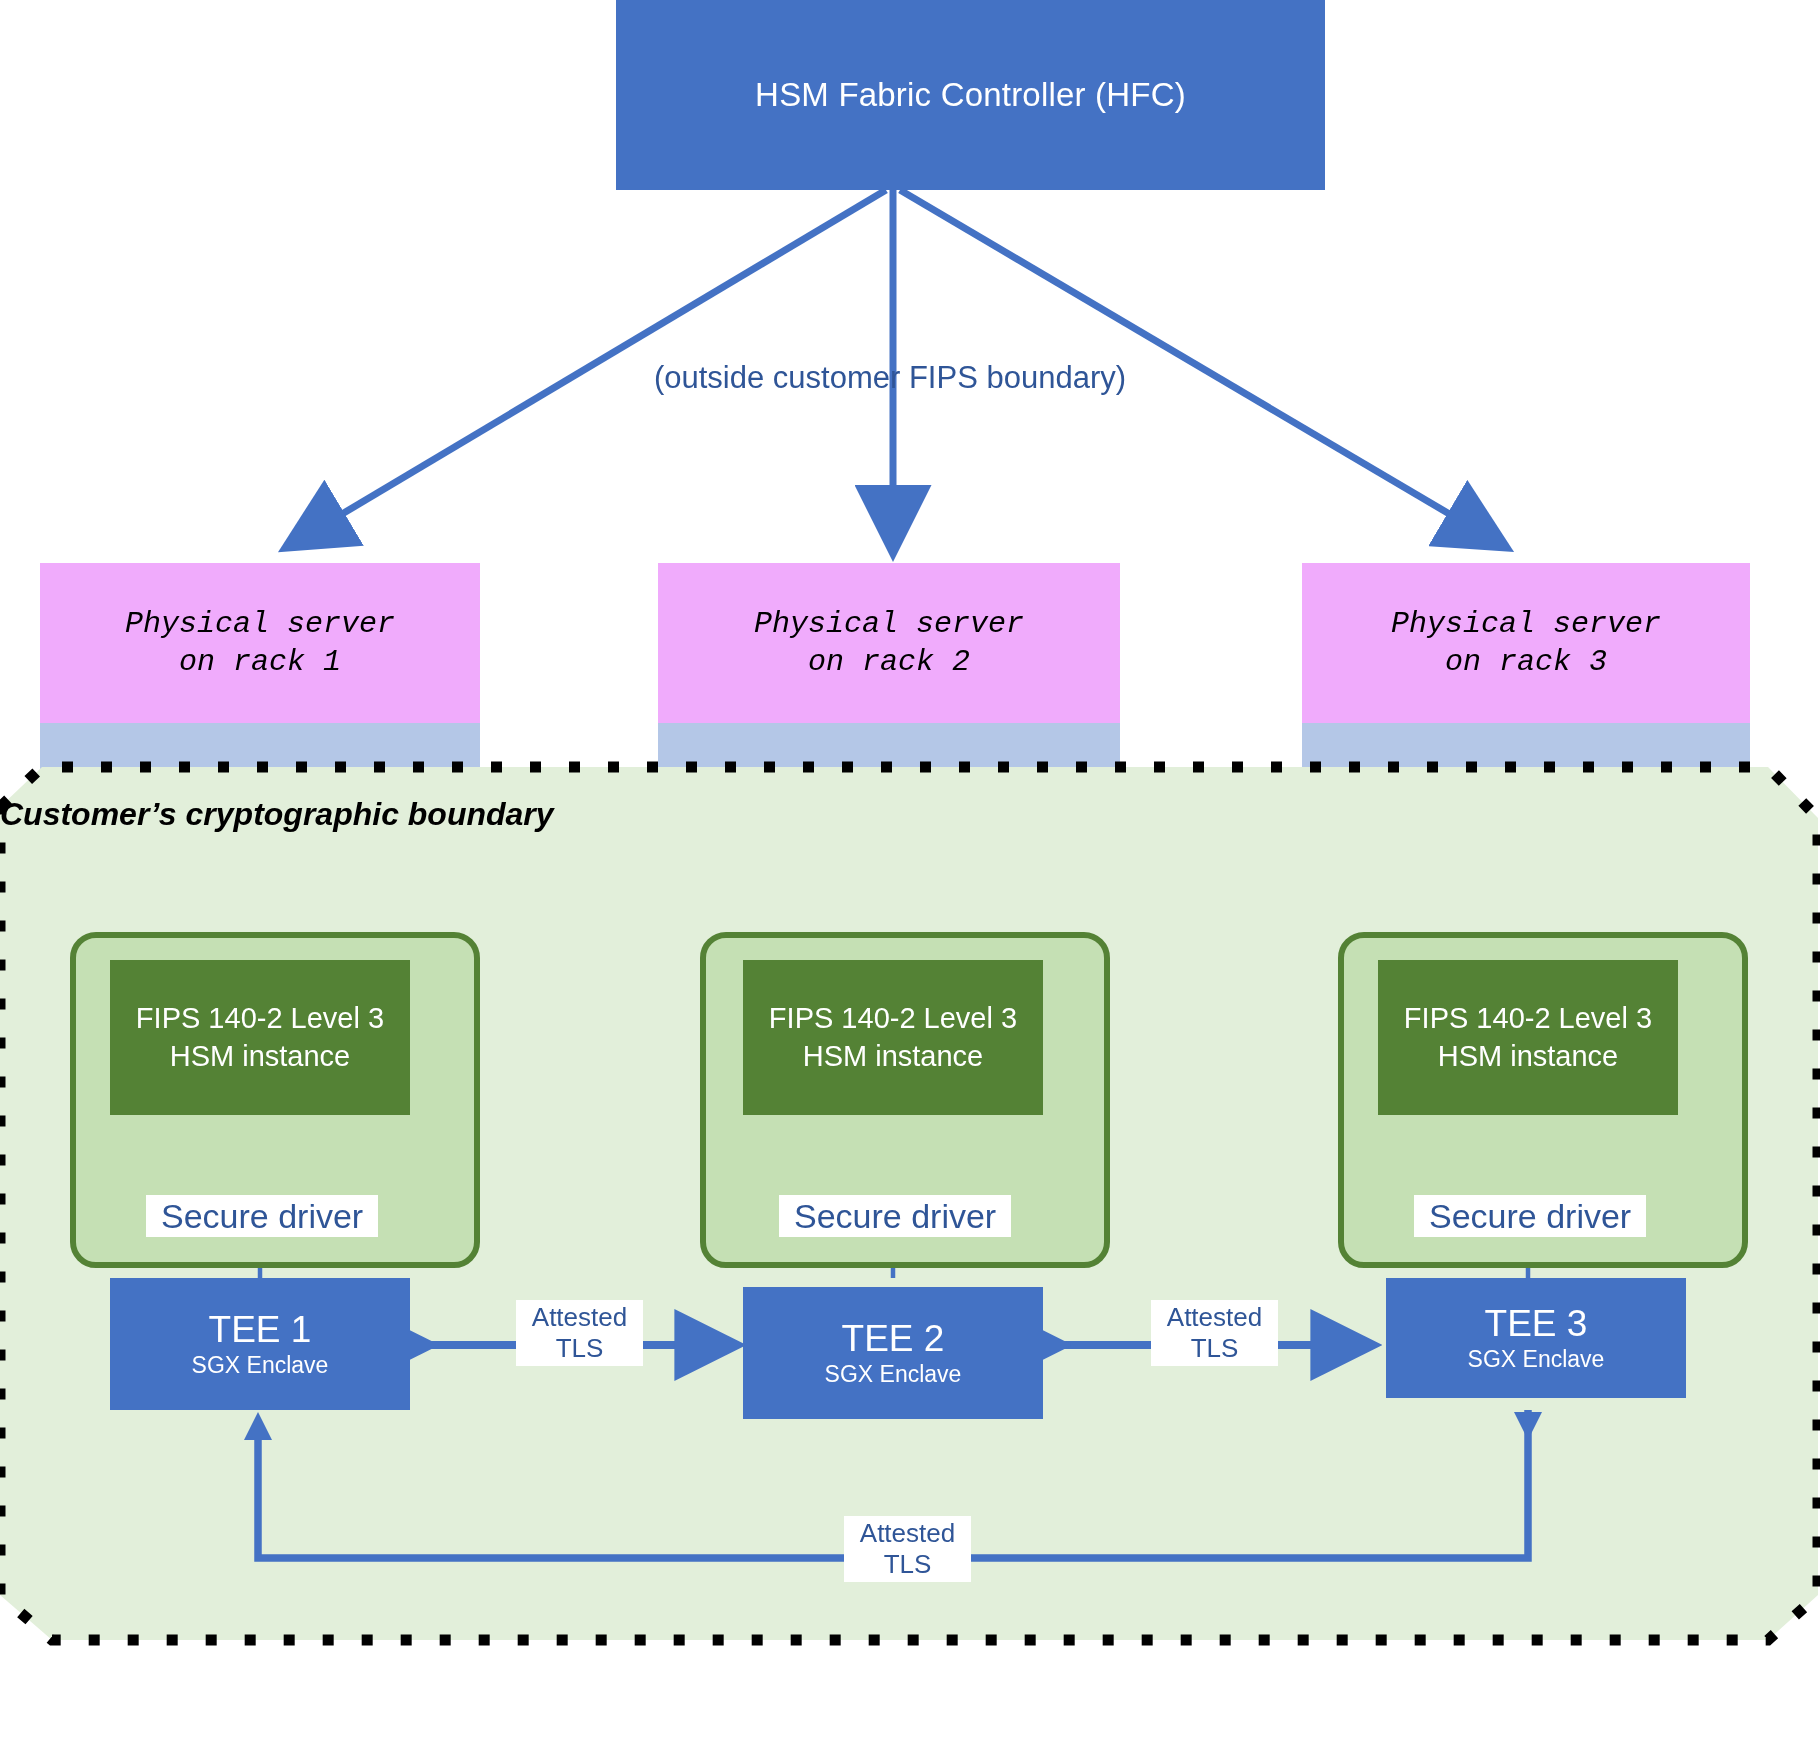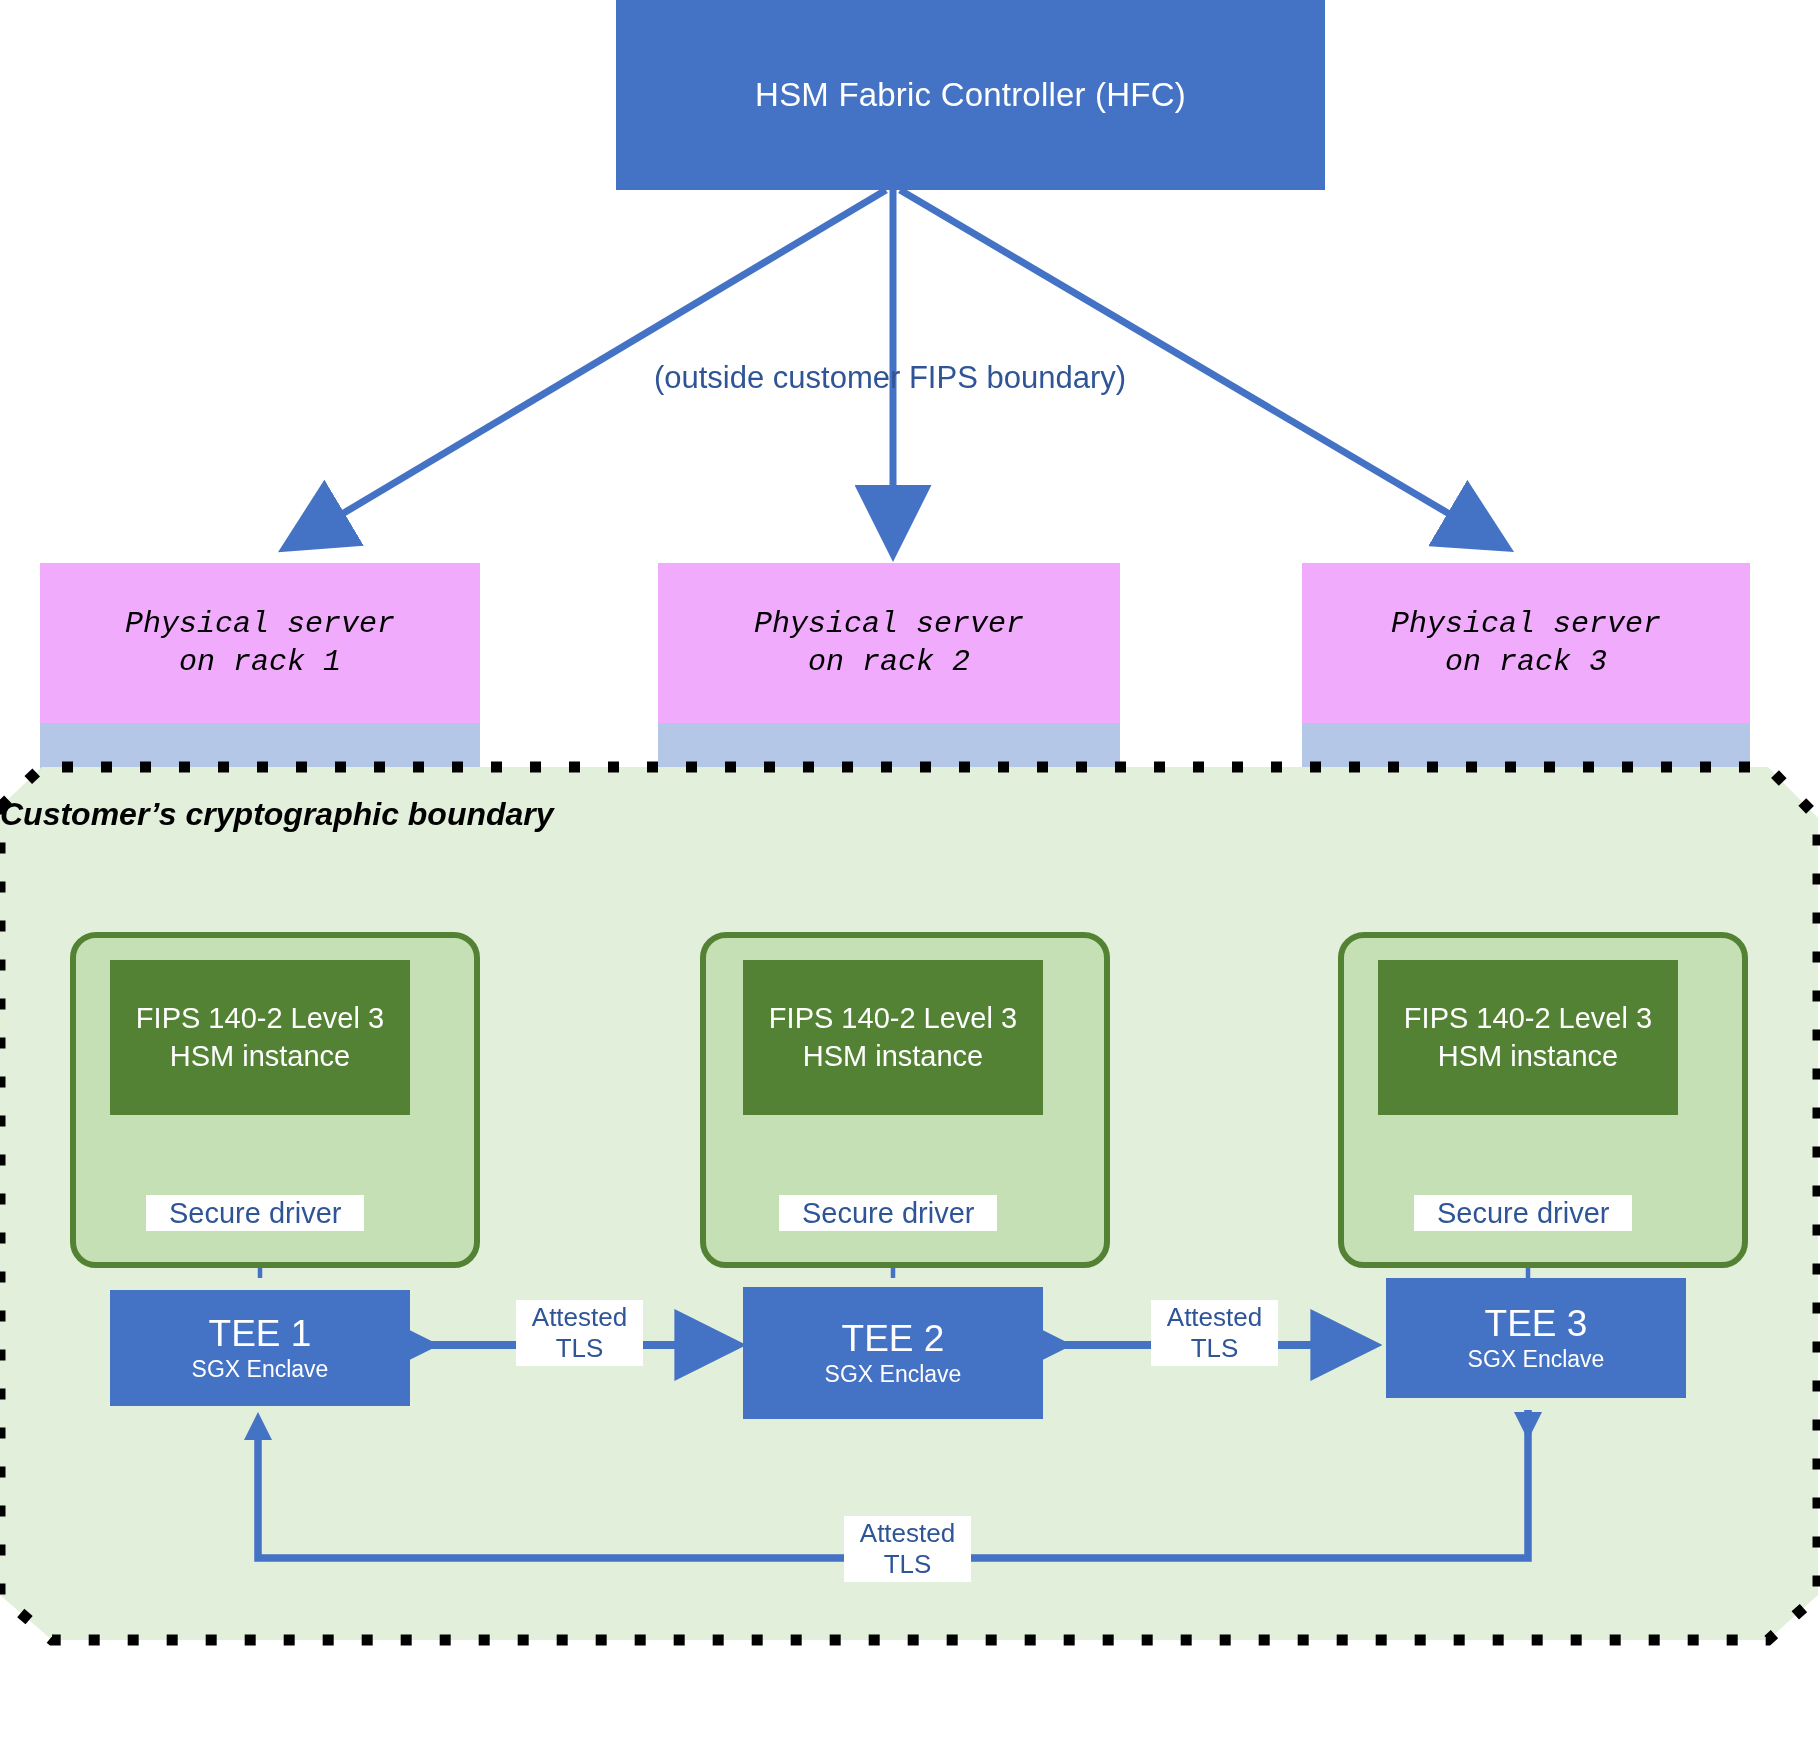--- a/index.html
+++ b/index.html
@@ -10,21 +10,21 @@
 
   .hfc{background:#4472C4;color:#fff;font-size:33px;letter-spacing:.2px;}
   .server{background:#f0abfc;color:#000;font-style:italic;font-size:30px;line-height:1.28;font-family:Liberation Mono, monospace;}
   .hsm{background:#548235;color:#fff;font-size:29px;line-height:1.3;}
   .tee{background:#4472C4;color:#fff;flex-direction:column;}
   .tee .t1{font-size:37px;line-height:1.05;margin-bottom:4px;}
   .tee .t2{font-size:23px;line-height:1.05;}
 
   .grpbox{position:absolute;box-sizing:border-box;background:#C5E0B4;border:6px solid #548235;border-radius:26px;}
 
-  .lbl{position:absolute;background:#ffffff;color:#2F5597;font-size:29px;line-height:1.18;text-align:right;padding:1px 23px;box-sizing:border-box;white-space:nowrap;}
+  .lbl{position:absolute;background:#ffffff;color:#2F5597;font-size:34px;line-height:1.18;text-align:right;padding:1px 15px;box-sizing:border-box;white-space:nowrap;}
   .lbl2{position:absolute;background:#ffffff;color:#2F5597;font-size:26px;line-height:1.2;text-align:center;padding:2px 6px;box-sizing:border-box;}
 
   .flowlbl{position:absolute;color:#2F5597;font-size:31px;line-height:1.3;text-align:center;white-space:nowrap;}
 
   .bndtitle{position:absolute;text-align:left;color:#000;font-weight:bold;font-style:italic;font-size:32px;line-height:1.35;width:100%;left:0;}
 </style>
 </head>
 <body>
 
 <div id="stage">
@@ -104,21 +104,21 @@
   </div>
   <div class="box hsm" style="left:1378px;top:960px;width:300px;height:155px;flex-direction:column;">
     <span>FIPS 140-2 Level 3</span>
     <span>HSM instance</span>
   </div>
 
   <div class="lbl" style="left:146px;top:1195px;">Secure driver</div>
   <div class="lbl" style="left:779px;top:1195px;">Secure driver</div>
   <div class="lbl" style="left:1414px;top:1195px;">Secure driver</div>
 
-  <div class="box tee" style="left:110px;top:1278px;width:300px;height:116px;margin-top:12px;">
+  <div class="box tee" style="left:110px;top:1278px;width:300px;height:132px;">
     <span class="t1">TEE 1</span>
     <span class="t2">SGX Enclave</span>
   </div>
   <div class="box tee" style="left:743px;top:1287px;width:300px;height:132px;">
     <span class="t1">TEE 2</span>
     <span class="t2">SGX Enclave</span>
   </div>
   <div class="box tee" style="left:1378px;top:1278px;width:300px;height:120px;margin-left:8px;">
     <span class="t1">TEE 3</span>
     <span class="t2">SGX Enclave</span>

